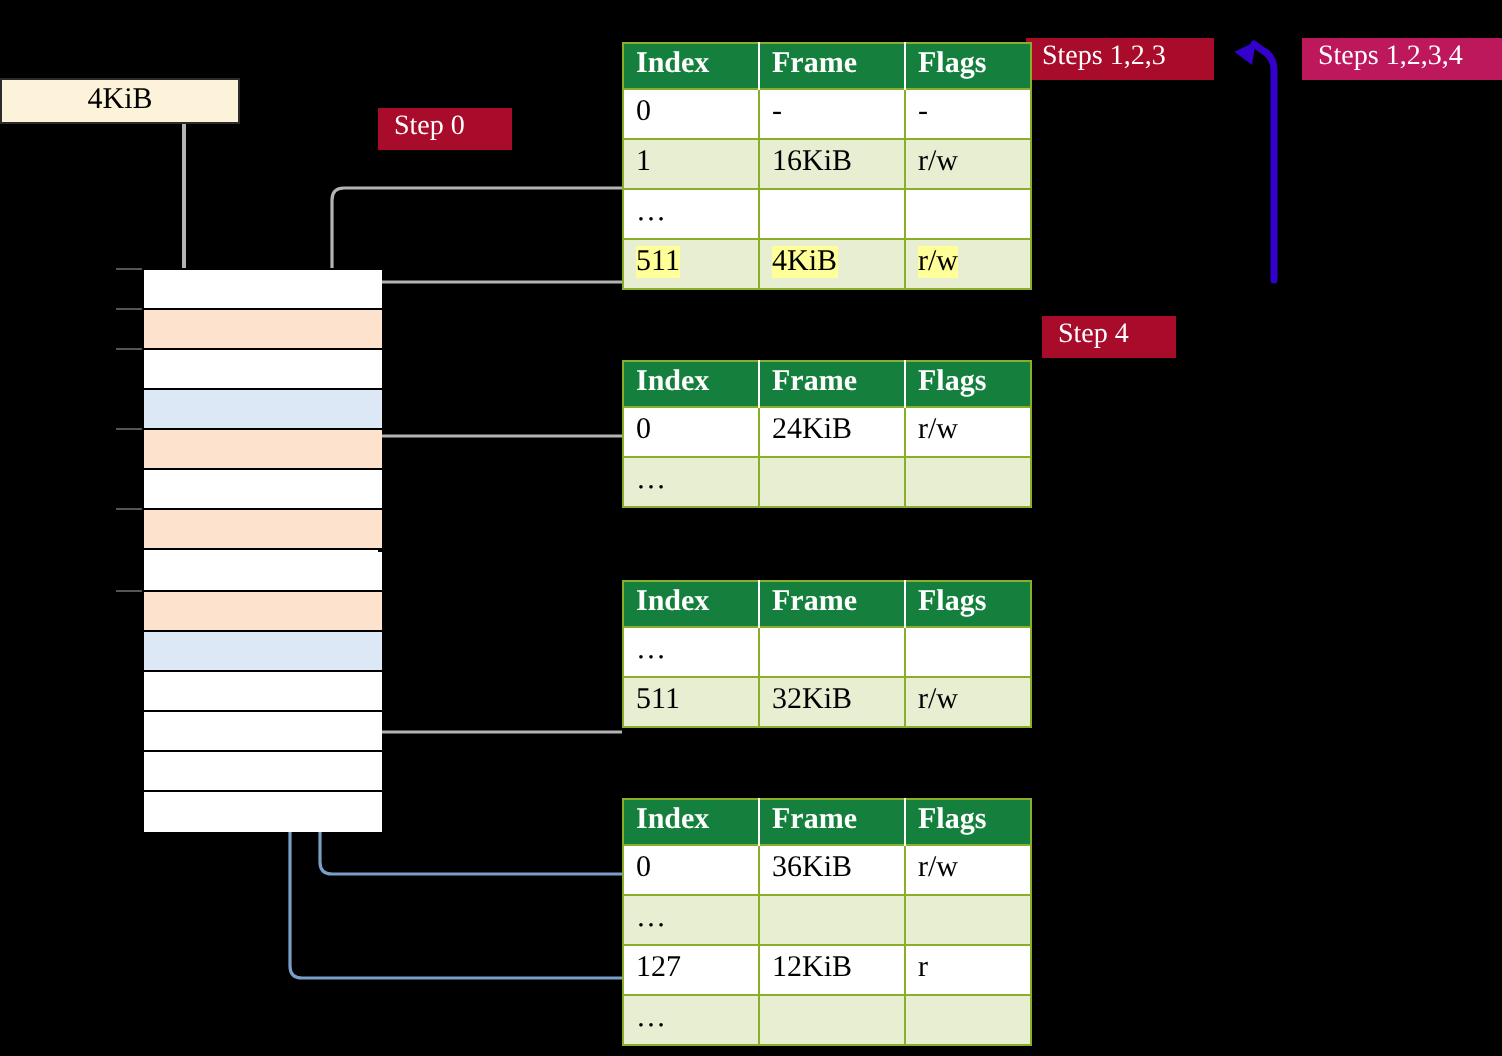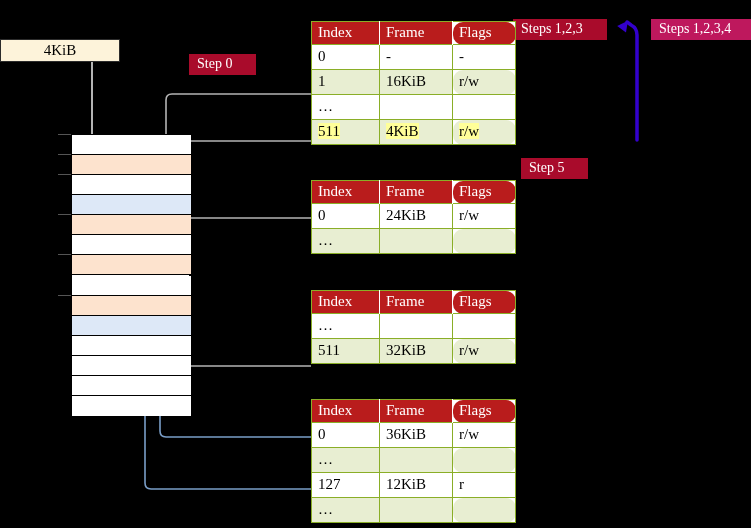--- a/index.html
+++ b/index.html
@@ -96,42 +96,42 @@
   
   .ptable {
     position: absolute;
     border-collapse: collapse;
     border: 1.5px solid #8aae27;
     background: #ffffff;
     font-size: 15px;
     color: #000;
   }
   .ptable th {
-    background: #b91c1c;
+    background: #15803d;
     color: #ffffff;
-    font-weight: normal;
+    font-weight: bold;
     text-align: left;
     padding: 2px 6px 3px 6px;
     border-right: 1.5px solid #ffffff;
     font-size: 15px;
   }
   .ptable th:last-child { border-right: none; }
   .ptable td {
     padding: 2px 6px 3px 6px;
     border-right: 1.5px solid #8aae27;
     border-top: 1.5px solid #8aae27;
     height: 19px;
     vertical-align: middle;
   }
   .ptable td:last-child { border-right: none; }
   .ptable tr.alt td { background: #e8eed2; }
   .ptable td.hl span.hlx { background: #ffff99; }
   .col-index { width: 55px; }
   .col-frame { width: 60px; }
-  .col-flags { width: 50px; border-radius: 10px; }
+  .col-flags { width: 50px; }
 
   #table-pml4 { left: 311px; top: 21px; }
   #table-pdpt { left: 311px; top: 180px; }
   #table-pd   { left: 311px; top: 290px; }
   #table-pt   { left: 311px; top: 399px; }
 </style>
 </head>
 <body>
 
 <div class="stage">
@@ -176,21 +176,21 @@
   <div class="badge badge-red" id="badge-step0">
     <span>Step 0</span>
   </div>
   <div class="badge badge-red" id="badge-steps123">
     <span>Steps 1,2,3</span>
   </div>
   <div class="badge badge-blue" id="badge-steps1234">
     <span>Steps 1,2,3,4</span>
   </div>
   <div class="badge badge-red" id="badge-step4">
-    <span>Step 5</span>
+    <span>Step 4</span>
   </div>
 
   <div class="memcol" id="memcol">
       <div class="memrow mr-white" style="top: 0px; height: 20.0714px;"></div>
       <div class="memrow mr-peach" style="top: 20.0714px; height: 20.0714px;"></div>
       <div class="memrow mr-white" style="top: 40.1429px; height: 20.0714px;"></div>
       <div class="memrow mr-blue" style="top: 60.2143px; height: 20.0714px;"></div>
       <div class="memrow mr-peach" style="top: 80.2857px; height: 20.0714px;"></div>
       <div class="memrow mr-white" style="top: 100.357px; height: 20.0714px;"></div>
       <div class="memrow mr-peach" style="top: 120.429px; height: 20.0714px;"></div>

